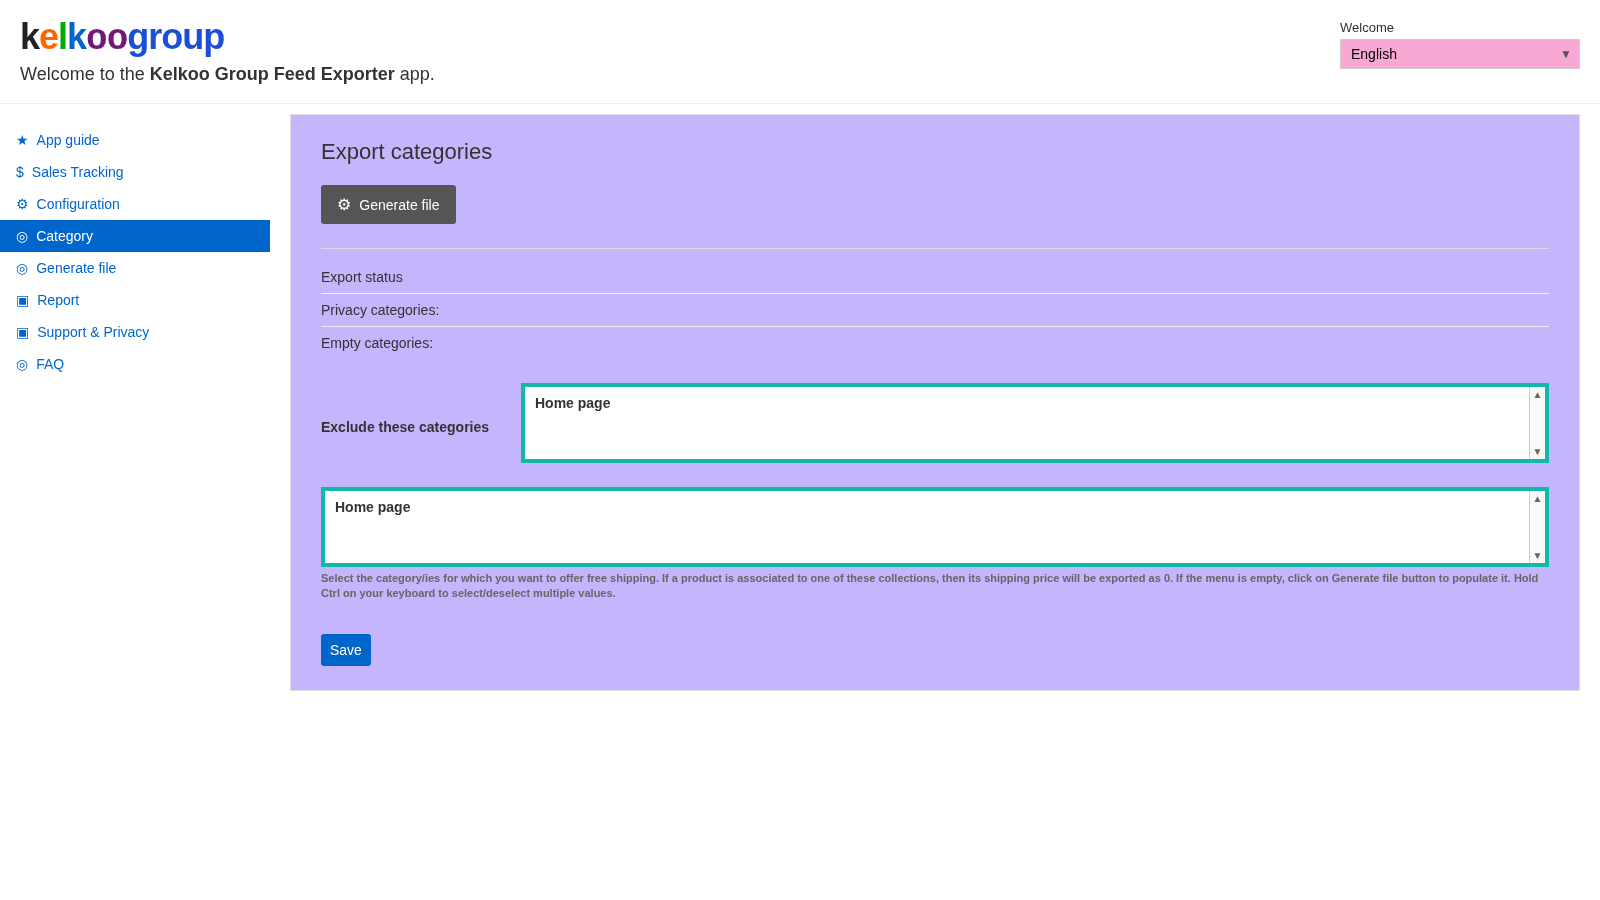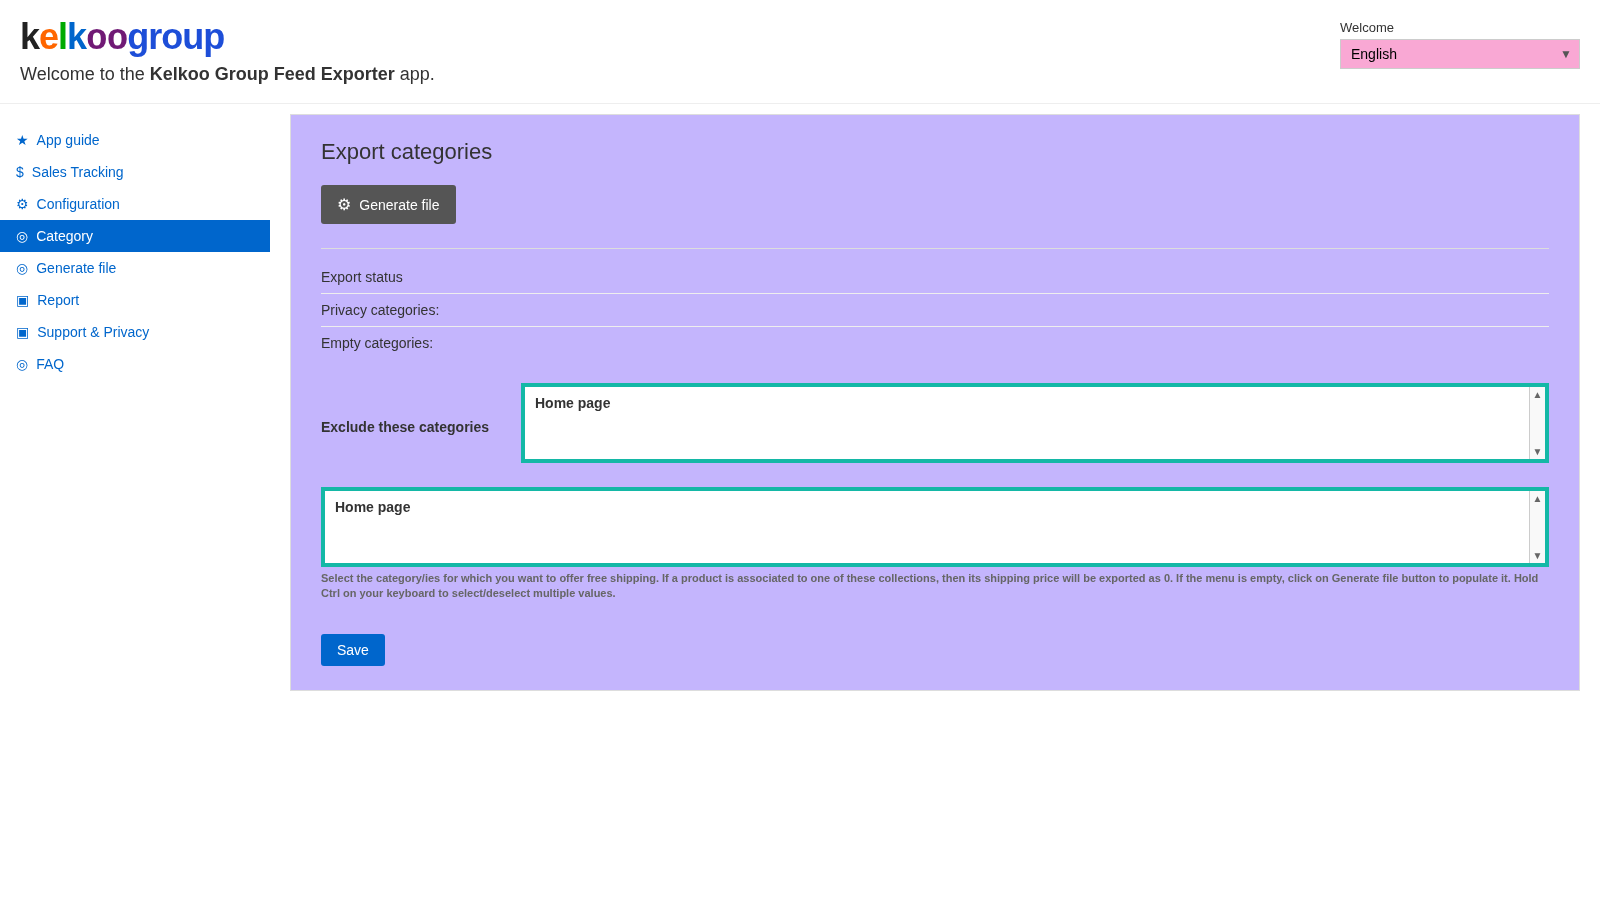--- a/index.html
+++ b/index.html
@@ -50,21 +50,21 @@
     .form-row { display: flex; align-items: center; margin-bottom: 24px; font-weight: bold; }
     .form-label { width: 200px; min-width: 200px; font-size: 14px; color: #333; padding-top: 8px; }
     .form-field { flex: 1; }
     .listbox { width: 100%; height: 80px; border: 4px solid #14b8a6; background: #fff; overflow-y: auto; position: relative; }
     .listbox-inner { padding: 8px 10px; font-size: 14px; color: #333; }
     .listbox-scrollbar { position: absolute; right: 0; top: 0; bottom: 0; width: 16px; border-left: 1px solid #ccc; display: flex; flex-direction: column; align-items: center; justify-content: space-between; padding: 2px 0; background: #f9f9f9; }
     .scroll-arrow { font-size: 10px; color: #666; cursor: pointer; }
     .field-hint { font-size: 11px; color: #666; margin-top: 4px; line-height: 1.4; }
 
     
-    .save-btn { background: #0066cc; color: #fff; border: none; padding: 8px 16px; font-size: 14px; cursor: pointer; border-radius: 3px; margin-top: 8px; }
+    .save-btn { background: #0066cc; color: #fff; border: none; padding: 8px 9px; font-size: 14px; cursor: pointer; border-radius: 3px; margin-top: 8px; }
 
     
     .divider { border: none; border-top: 1px solid #eee; margin: 10px 0; }
   </style>
 </head>
 <body>
 
 <div class="header">
   <div class="logo">
     <div class="logo-img">

